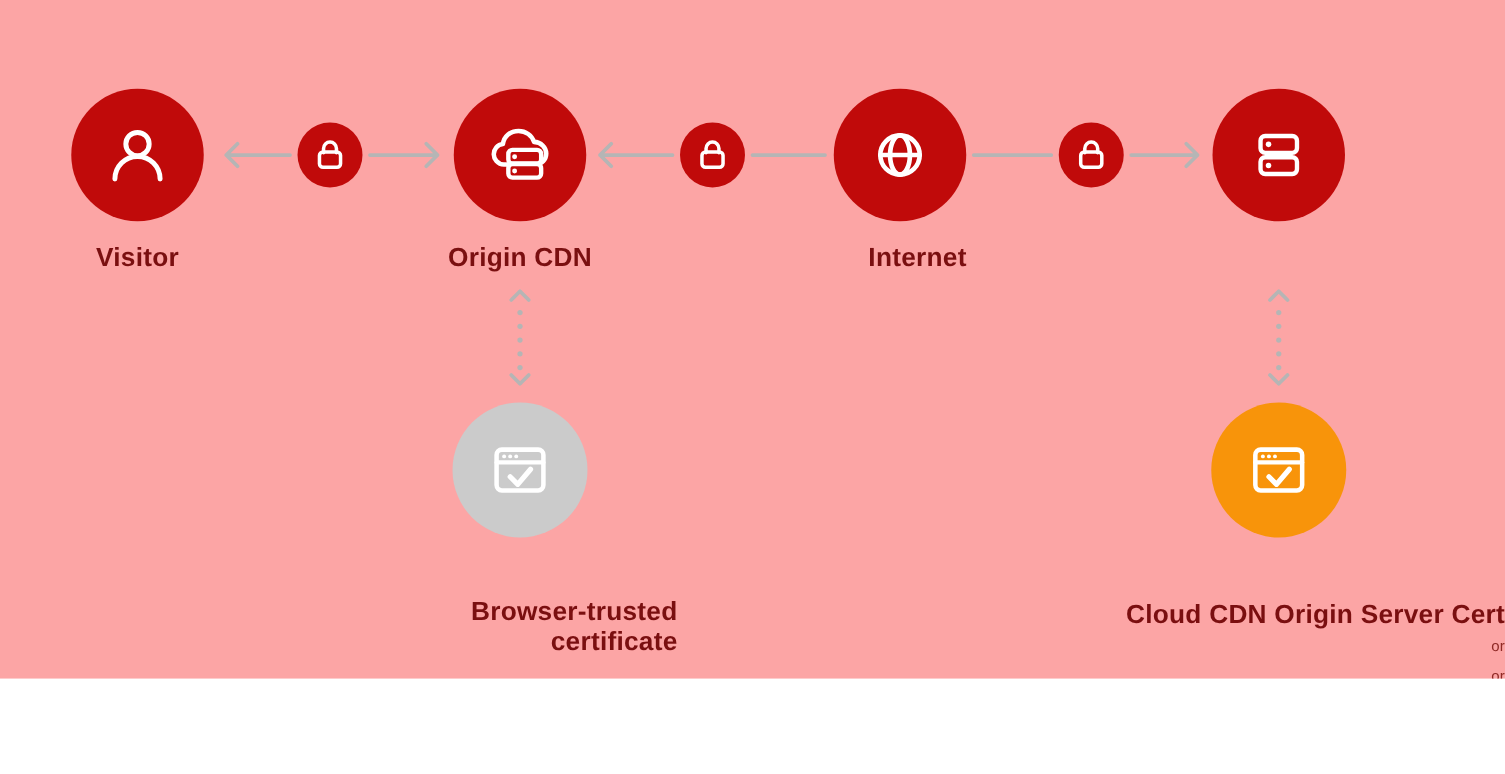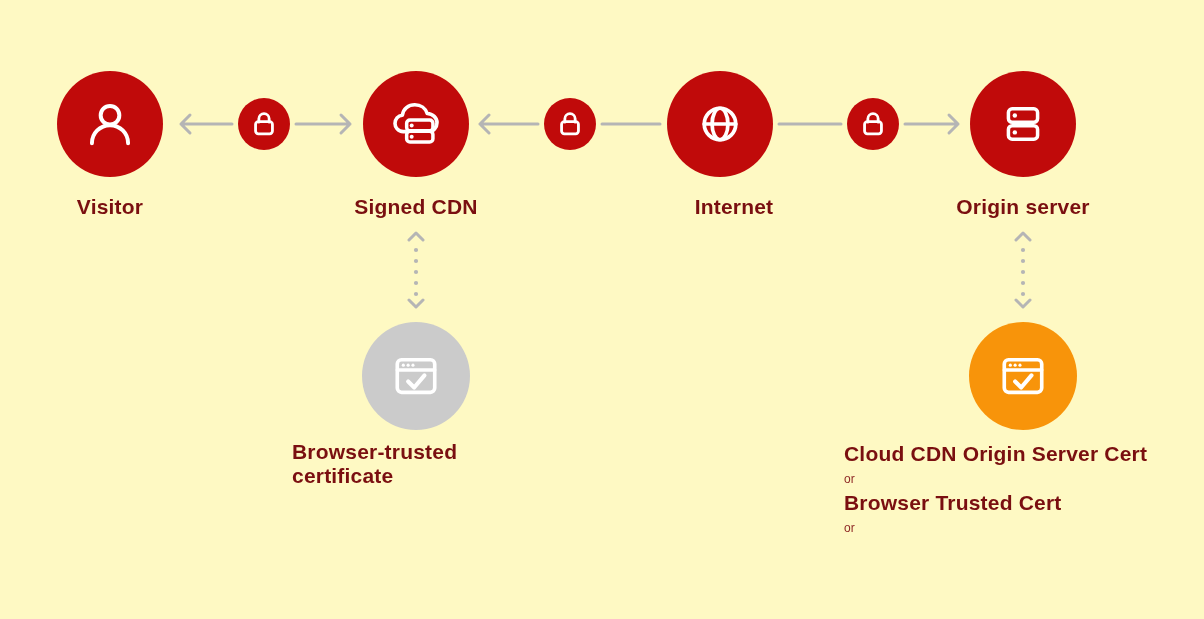--- a/index.html
+++ b/index.html
@@ -1,17 +1,17 @@
 <!DOCTYPE html>
 <html style="--node-red: #c00a0a; --label-maroon: #7a0f10; --or-red: #8f2a26; --cert-gray: #cbcbcb; --cert-orange: #f8940a; --arrow-gray: #b5b5b5;"><head>
 <meta charset="utf-8">
 <style>
   html,body{margin:0;padding:0;background:#fff;}
   #canvas{
-    position:relative;width:1204px;height:619px;background:#fef9c3;overflow:hidden;
+    position:relative;width:1204px;height:543px;background:#fca5a5;overflow:hidden;
     font-family:"Liberation Sans",sans-serif;
   }
   .node{
     position:absolute;width:106px;height:106px;border-radius:50%;
     background:var(--node-red,#c00a0a);display:flex;align-items:center;justify-content:center;
   }
   .lock-badge{
     position:absolute;width:52px;height:52px;border-radius:50%;
     background:var(--node-red,#c00a0a);display:flex;align-items:center;justify-content:center;
   }
@@ -19,22 +19,22 @@
     position:absolute;width:108px;height:108px;border-radius:50%;
     display:flex;align-items:center;justify-content:center;
   }
   .cert-gray{background:var(--cert-gray,#cbcbcb);}
   .cert-orange{background:var(--cert-orange,#f8940a);}
   .node-label{
     position:absolute;width:220px;top:195px;text-align:center;
     font-size:21px;font-weight:bold;color:var(--label-maroon,#7a0f10);letter-spacing:.2px;
   }
   .cert-label{
-    position:absolute;text-align:left;color:var(--label-maroon,#7a0f10);
-    font-weight:bold;font-size:21px;line-height:24.6px;letter-spacing:.2px;
+    position:absolute;text-align:right;color:var(--label-maroon,#7a0f10);
+    font-weight:bold;font-size:21px;line-height:24.6px;letter-spacing:.2px;margin-top:38px;
   }
   .cert-label .or-line{
     font-weight:normal;font-size:12px;color:var(--or-red,#8f2a26);line-height:24.6px;
   }
   svg.connectors{position:absolute;left:0;top:0;pointer-events:none;}
   .conn{stroke:var(--arrow-gray,#b5b5b5);stroke-width:3;fill:none;stroke-linecap:round;stroke-linejoin:round;}
   .conn-dot{fill:var(--arrow-gray,#b5b5b5);}
   .icon-stroke{stroke:#ffffff;fill:none;stroke-linecap:round;stroke-linejoin:round;}
   .icon-fill-red{fill:var(--node-red,#c00a0a);stroke:#ffffff;stroke-linejoin:round;}
   .icon-dot{fill:#ffffff;}
@@ -87,21 +87,21 @@
 
   <div class="node" style="left:363px;top:71px;">
     <svg width="56" height="56" viewBox="0 0 48 48">
       <path class="icon-stroke" stroke-width="3.1" d="M13 30.5 C8.5 30.5 6 26.5 6 23.5 C6 20 8.5 16.8 12.3 16.5 C13 11 17.5 7.5 23 7.5 C28 7.5 32.2 10.6 33.6 15 C38.5 15.2 42 18.8 42 23 C42 27 39 30.5 34.5 30.5 Z"></path>
       <rect class="icon-fill-red" x="16" y="20.5" width="22.5" height="9.3" rx="2.8" stroke-width="3"></rect>
       <rect class="icon-fill-red" x="16" y="30.2" width="22.5" height="9.3" rx="2.8" stroke-width="3"></rect>
       <circle class="icon-dot" cx="20.3" cy="25.2" r="1.7"></circle>
       <circle class="icon-dot" cx="20.3" cy="34.9" r="1.7"></circle>
     </svg>
   </div>
-  <div class="node-label" style="left:306px;">Signed CDN</div>
+  <div class="node-label" style="left:306px;">Origin CDN</div>
 
   <div class="lock-badge" style="left:544px;top:98px;">
     <svg width="30" height="30" viewBox="0 0 32 32">
       <path class="icon-stroke" d="M10.5 14 V10.5 a5.5 5.5 0 0 1 11 0 V14" stroke-width="3"></path>
       <rect class="icon-stroke" x="7" y="13.5" width="18" height="13" rx="3" stroke-width="3"></rect>
     </svg>
   </div>
 
   <div class="node" style="left:667px;top:71px;">
     <svg width="56" height="56" viewBox="0 0 48 48">
@@ -121,21 +121,20 @@
 
   <div class="node" style="left:970px;top:71px;">
     <svg width="56" height="56" viewBox="0 0 48 48">
       <rect class="icon-stroke" x="18.5" y="18" width="11" height="12" stroke-width="3"></rect>
       <rect class="icon-fill-red" x="11.5" y="11" width="25" height="11.5" rx="3.2" stroke-width="3"></rect>
       <rect class="icon-fill-red" x="11.5" y="25.5" width="25" height="11.5" rx="3.2" stroke-width="3"></rect>
       <circle class="icon-dot" cx="17" cy="16.7" r="1.9"></circle>
       <circle class="icon-dot" cx="17" cy="31.2" r="1.9"></circle>
     </svg>
   </div>
-  <div class="node-label" style="left:913px;">Origin server</div>
 
   <div class="cert-circle cert-gray" style="left:362px;top:322px;">
     <svg width="58" height="58" viewBox="0 0 48 48">
       <rect class="icon-stroke" x="8.5" y="10.5" width="31" height="27" rx="3.5" stroke-width="3"></rect>
       <line class="icon-stroke" x1="8.5" y1="19" x2="39.5" y2="19" stroke-width="2.8"></line>
       <circle class="icon-dot" cx="13.5" cy="15" r="1.3"></circle>
       <circle class="icon-dot" cx="17.5" cy="15" r="1.3"></circle>
       <circle class="icon-dot" cx="21.5" cy="15" r="1.3"></circle>
       <path class="icon-stroke" d="M17.5 28.5 l5 5 L31 23.5" stroke-width="3.4"></path>
     </svg>
@@ -151,17 +150,16 @@
       <line class="icon-stroke" x1="8.5" y1="19" x2="39.5" y2="19" stroke-width="2.8"></line>
       <circle class="icon-dot" cx="13.5" cy="15" r="1.3"></circle>
       <circle class="icon-dot" cx="17.5" cy="15" r="1.3"></circle>
       <circle class="icon-dot" cx="21.5" cy="15" r="1.3"></circle>
       <path class="icon-stroke" d="M17.5 28.5 l5 5 L31 23.5" stroke-width="3.4"></path>
     </svg>
   </div>
   <div class="cert-label" style="left:844px;top:442px;width:360px;">
     <div>Cloud CDN Origin Server Cert</div>
     <div class="or-line">or</div>
-    <div>Browser Trusted Cert</div>
     <div class="or-line">or</div>
   </div>
 
 </div>
 
 </body></html>

